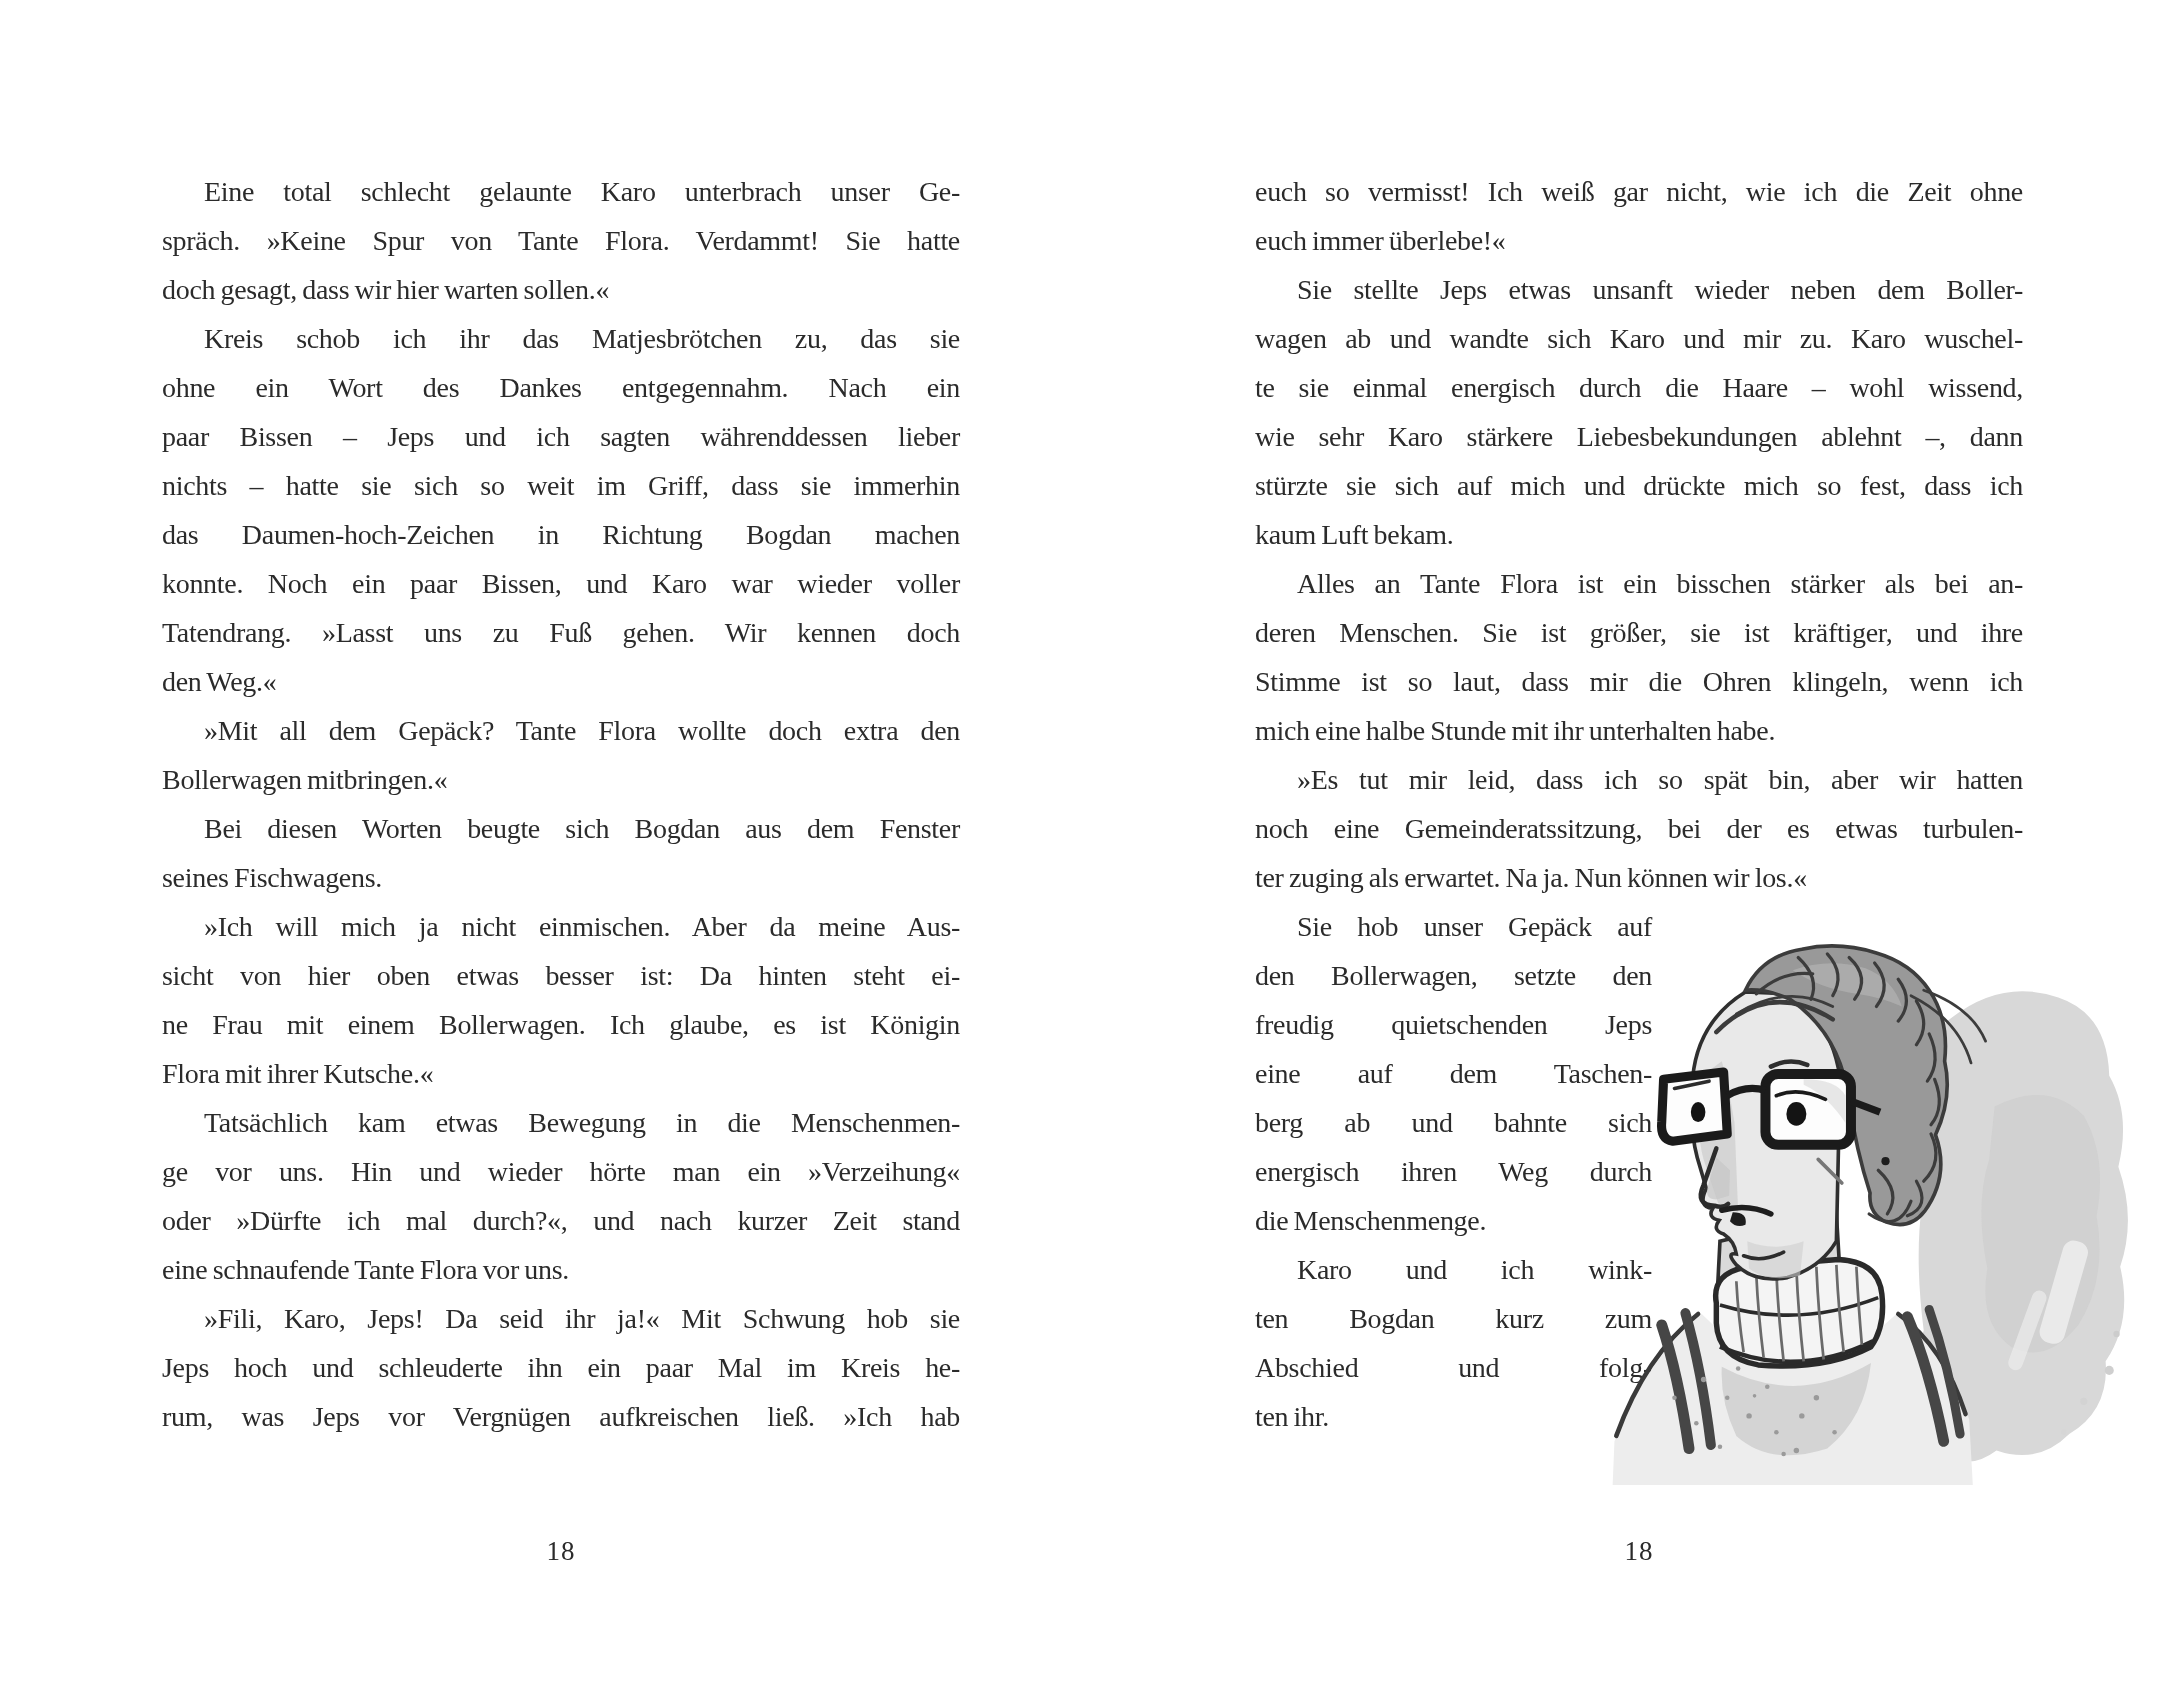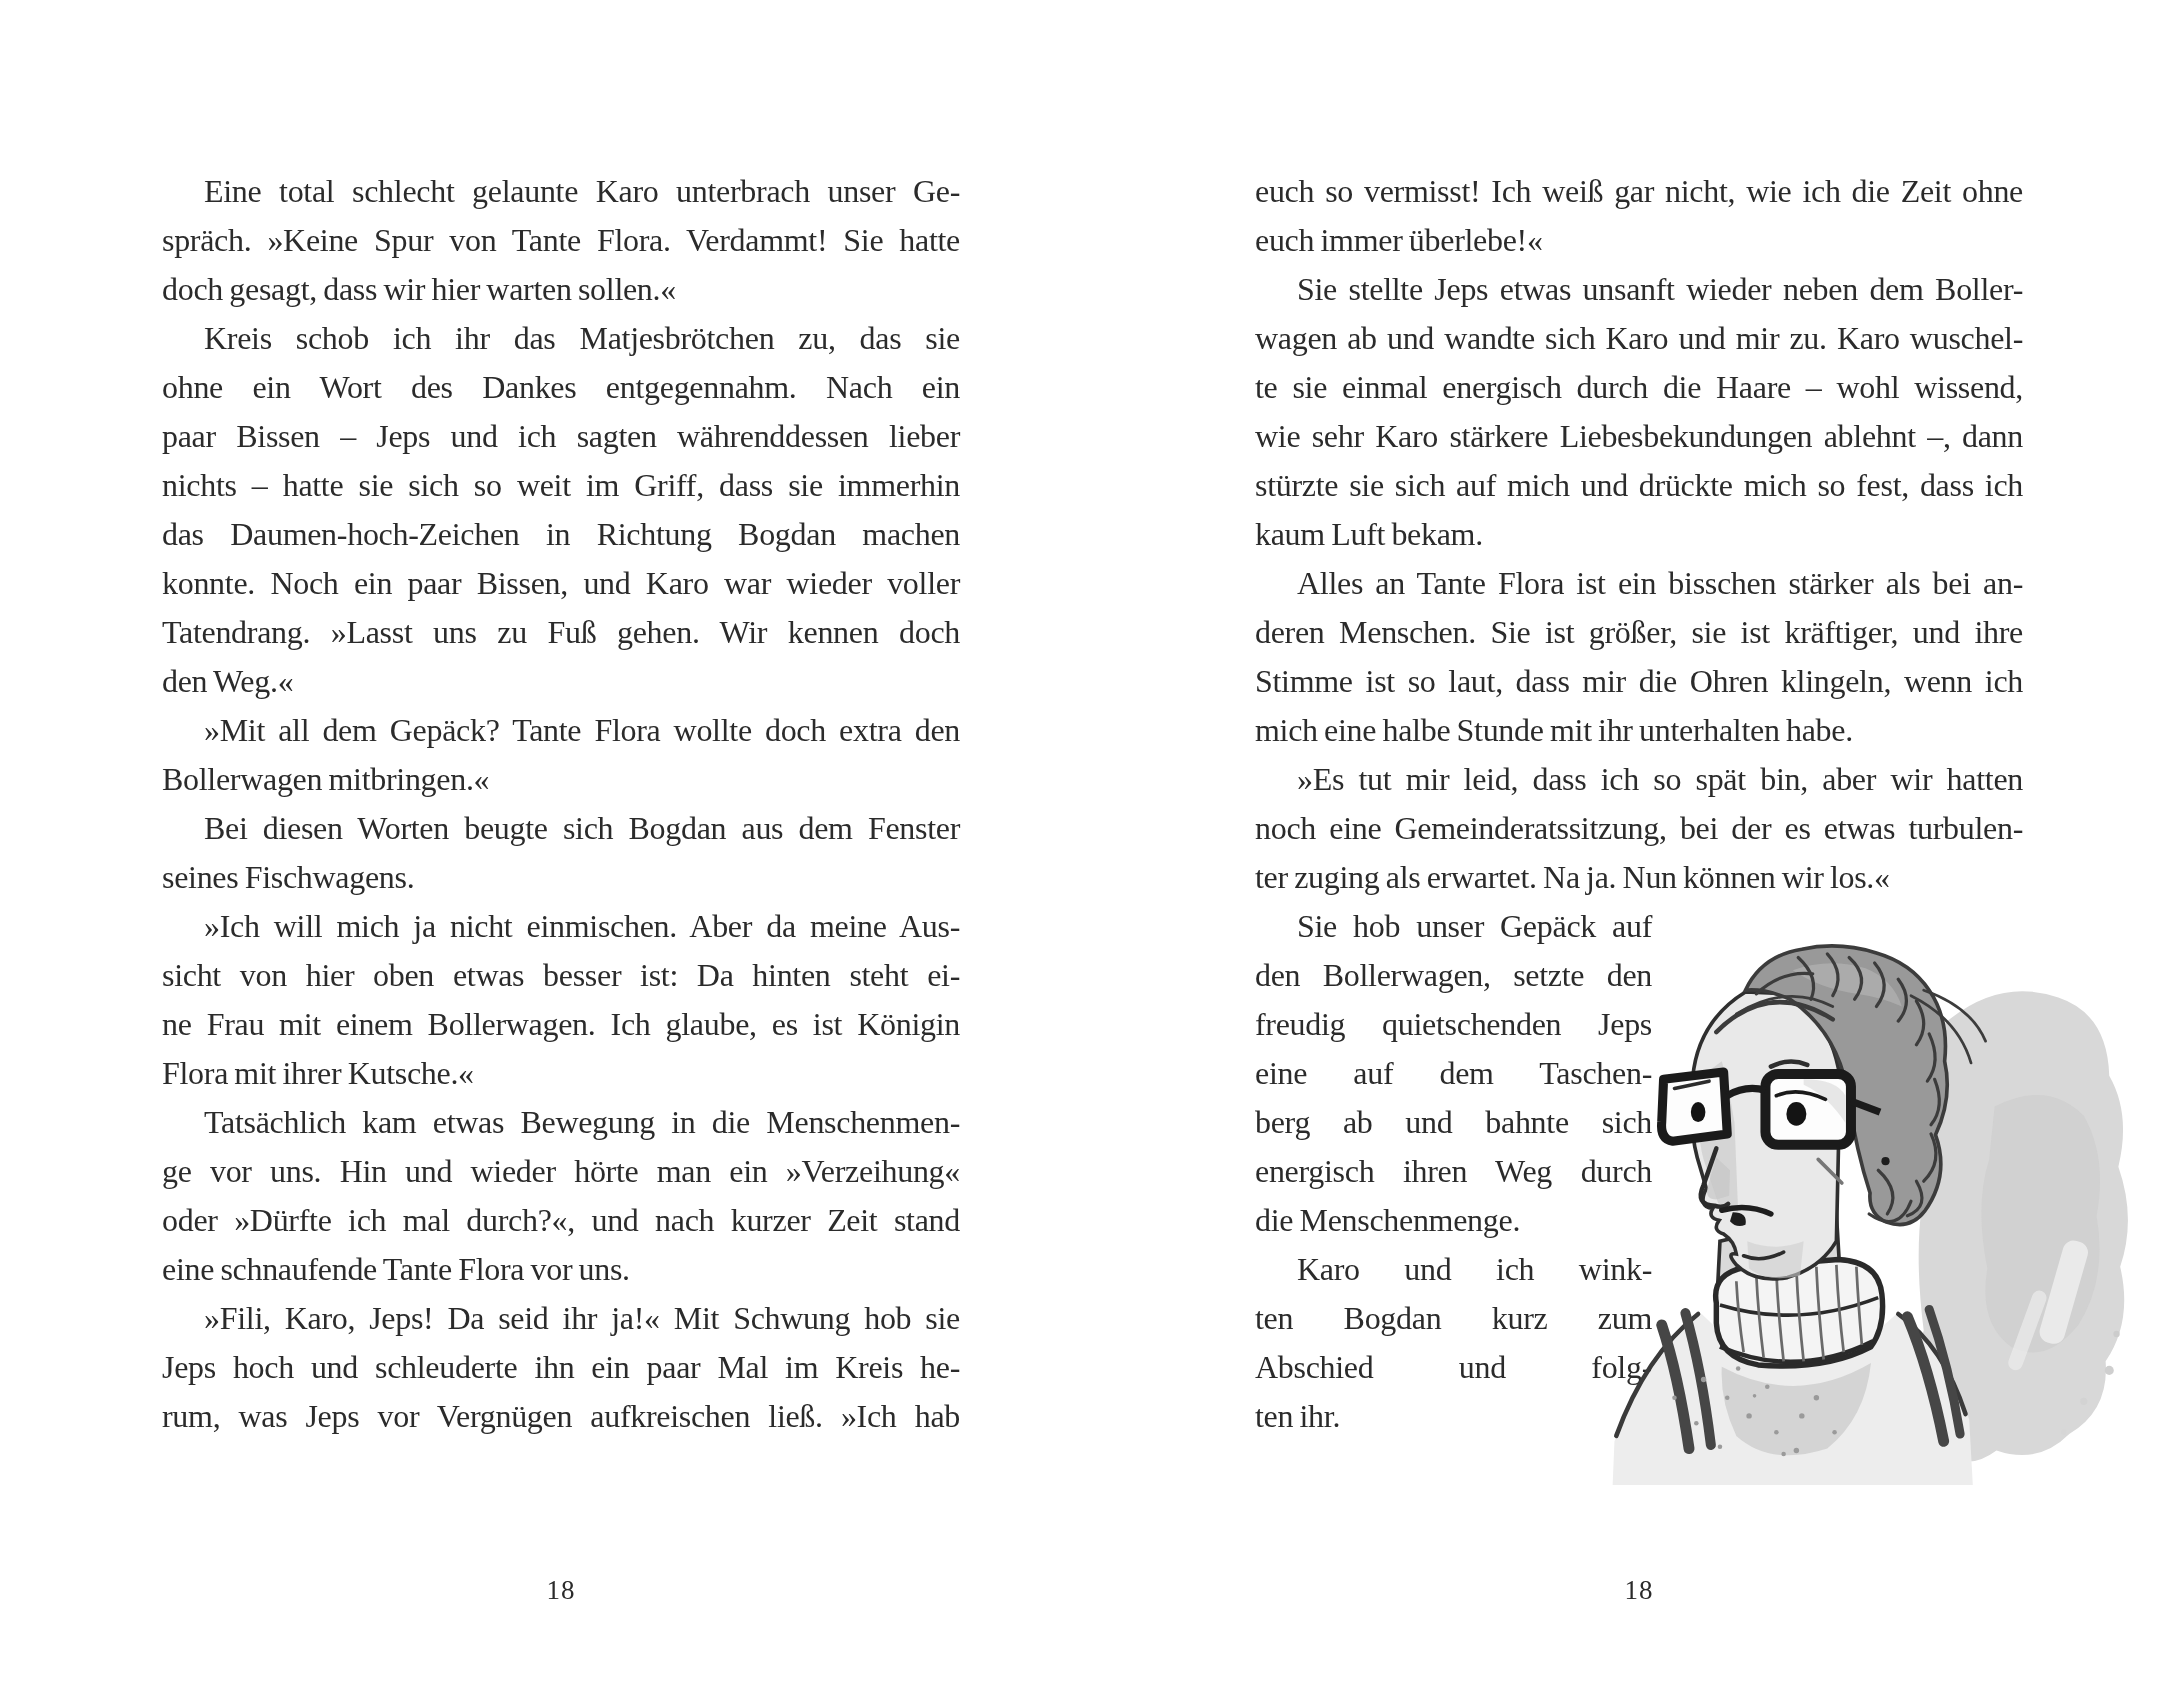--- a/index.html
+++ b/index.html
@@ -8,31 +8,31 @@
     font-family:"Liberation Serif","DejaVu Serif",serif;color:#2b2b2b;
     overflow:hidden;
   }
   .page{position:absolute;top:0;height:1698px;background:transparent;}
   .page-left{left:0;width:1091px;}
   .page-right{left:1091px;width:1091px;}
   .textblock{position:absolute;top:167px;}
   #left-text{left:162px;width:798px;}
   #right-text{left:164px;width:768px;}
   .line{
-    height:49px;line-height:49px;font-size:32px;
+    height:49px;line-height:49px;font-size:28px;
     text-align:justify;text-align-last:justify;
     letter-spacing:-0.3px;word-spacing:-1.4px;
     white-space:normal;
   }
   .line.ragged{text-align-last:left;}
   .line.indent{text-indent:42px;}
   .line.narrow{width:397px;}
   .page-number{
     position:absolute;top:1531px;height:40px;line-height:40px;
-    font-size:27px;text-align:center;letter-spacing:0.9px;margin-top:39px;
+    font-size:27px;text-align:center;letter-spacing:0.9px;
   }
   #pn-left{left:162px;width:798px;}
   #pn-right{left:164px;width:768px;}
   .illustration{
     position:absolute;left:518px;top:941px;width:523px;height:555px;margin:0;
   }
   .illustration svg{display:block;width:523px;height:555px;}
 </style>
 </head>
 <body>

